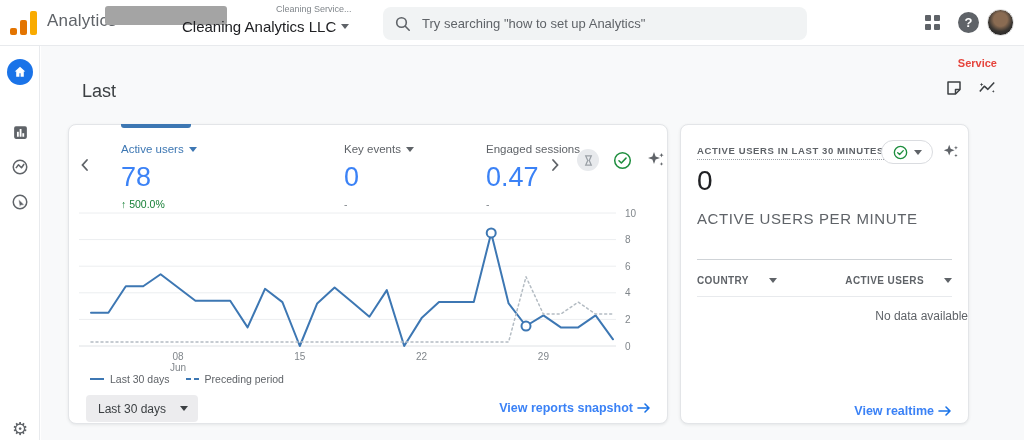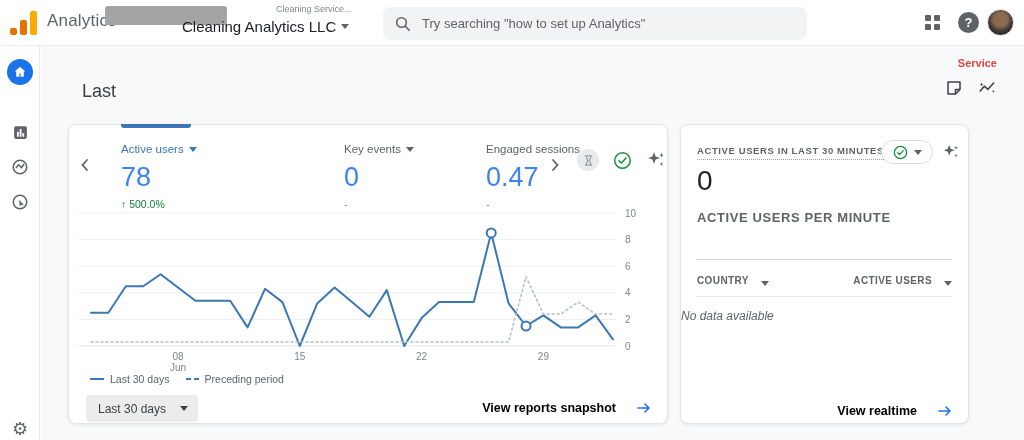--- a/index.html
+++ b/index.html
@@ -77,42 +77,42 @@
   #trend-chart { position:absolute; left:10px; top:80px; }
   .legend { position:absolute; left:21px; top:248px; display:flex; gap:16px; align-items:center;
     font-size:10.5px; color:#5f6368; }
   .legend .item { display:flex; align-items:center; gap:6px; }
   .sw-solid { width:14px; height:2.5px; background:#3d77b3; }
   .sw-dash { display:flex; gap:3px; }
   .sw-dash i { width:5px; height:2.5px; background:#3d77b3; display:block; }
   .date-pill { position:absolute; left:17px; top:270px; height:27px; padding:0 10px 0 12px;
     background:#ececee; border-radius:4px; display:flex; align-items:center; gap:14px;
     font-size:12px; color:#3c4043; cursor:pointer; }
-  .card-link { position:absolute; font-size:12.5px; font-weight:700; color:#000000;
-    cursor:pointer; display:flex; align-items:center; gap:21px; }
+  .card-link { position:absolute; font-size:12.5px; font-weight:700; color:#3b82f6;
+    cursor:pointer; display:flex; align-items:center; gap:4px; }
   #snapshot-link { right:16px; top:276px; }
   #realtime-link { right:16px; top:279px; }
 
   
   .rt-title { position:absolute; left:16px; top:20px; font-size:9.5px; letter-spacing:.6px;
     color:#5f6368; font-weight:700; border-bottom:1px dotted #9aa0a6; padding-bottom:3px; }
   .rt-pill { position:absolute; left:200px; top:15px; width:52px; height:24px; border:1px solid #dadce0;
     border-radius:13px; display:flex; align-items:center; justify-content:center; gap:6px;
     background:#fff; cursor:pointer; }
   .rt-sparkle { position:absolute; left:261px; top:18px; cursor:pointer; }
   .rt-value { position:absolute; left:16px; top:40px; font-size:28px; color:#202124; }
-  .rt-sub { position:absolute; left:16px; top:85px; font-size:13px; letter-spacing:.6px;
-    color:#5f6368; font-weight:700; }
+  .rt-sub { position:absolute; left:16px; top:85px; font-size:15px; letter-spacing:.6px;
+    color:#5f6368; font-weight:400; }
   .rt-baseline { position:absolute; left:16px; right:16px; top:134px; border-top:1px solid #cfd3d7; }
   .rt-headers { position:absolute; left:16px; right:16px; top:150px; display:flex;
     justify-content:space-between; font-size:10px; letter-spacing:.4px; color:#5f6368; font-weight:700; }
-  .rt-headers .h { display:flex; align-items:flex-end; gap:12px; cursor:pointer; }
+  .rt-headers .h { display:flex; align-items:center; gap:20px; cursor:pointer; }
   .rt-div2 { position:absolute; left:16px; right:16px; top:171px; border-top:1px solid #e8eaed; }
-  .rt-empty { position:absolute; left:0; right:0; top:184px; text-align:left;
-    font-size:12px; color:#5f6368;font-style:italic; }
+  .rt-empty { position:absolute; left:0; right:0; top:184px; text-align:right;
+    font-size:12px; color:#5f6368; }
 
   svg { display:block; }
 </style>
 </head>
 <body>
 
 <div id="stage">
 
   <div id="topbar">
     <div class="ga-logo">

